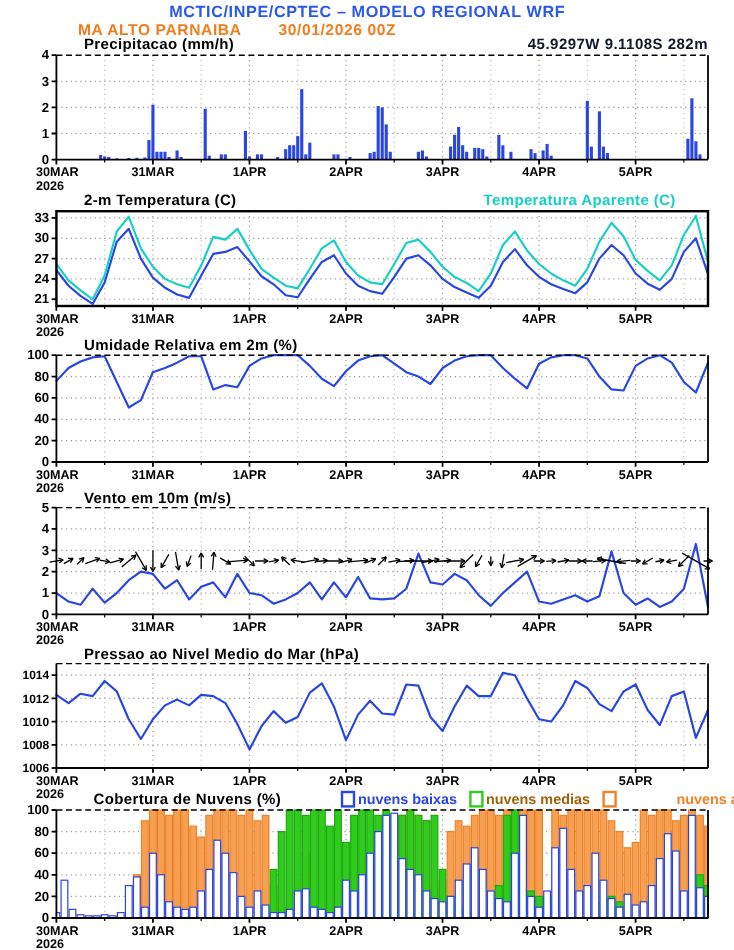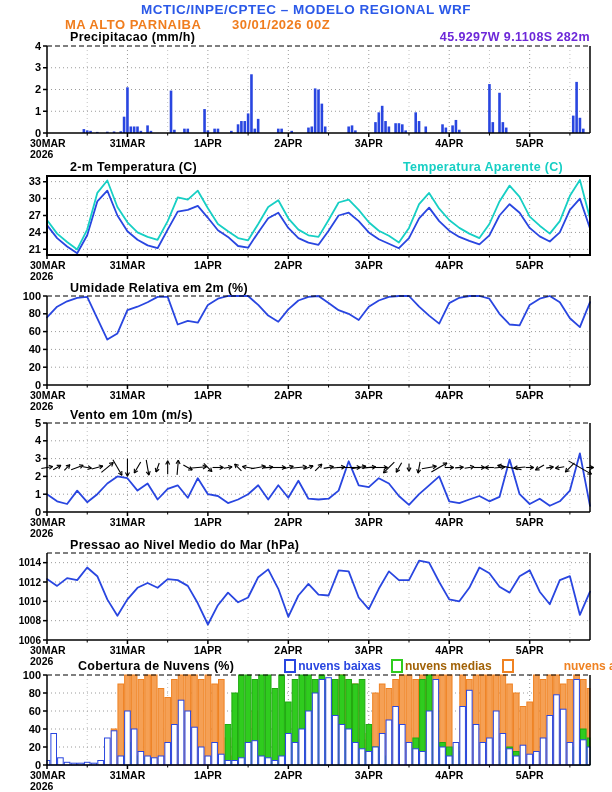--- a/index.html
+++ b/index.html
@@ -4,21 +4,21 @@
 <style>
   html,body{margin:0;padding:0;background:#fff;}
   .page{position:relative;width:612px;height:792px;background:#ffffff;overflow:hidden;
         font-family:"Liberation Sans",sans-serif;border-radius:17px;}
   .hdr-title{position:absolute;top:2px;left:0;width:100%;text-align:center;
              color:#2b59e8;font-weight:bold;font-size:13.5px;letter-spacing:.5px;}
   .hdr-station{position:absolute;top:17px;left:38px;color:#f07d1e;font-weight:bold;
                font-size:13px;letter-spacing:.5px;margin-left:27px;}
   .hdr-dt{position:absolute;top:17px;left:232px;color:#f07d1e;font-weight:bold;
           font-size:13px;letter-spacing:.5px;}
-  .coords{position:absolute;top:30px;right:22px;color:#6d28d9;font-weight:bold;
+  .coords{position:absolute;top:30px;right:22px;color:#0f172a;font-weight:bold;
           font-size:12.5px;letter-spacing:.4px;}
   .ptitle{position:absolute;left:70px;color:#000;font-weight:bold;font-size:12.5px;
           letter-spacing:.3px;white-space:nowrap;}
   .extra-cyan{position:absolute;right:49px;color:#17cfc4;font-weight:bold;
               font-size:12.5px;letter-spacing:.3px;}
   .legend-row{position:absolute;left:78px;top:659px;display:flex;align-items:center;
               gap:4px;font-weight:bold;font-size:12px;white-space:nowrap;justify-content:flex-end;}
   .legend-item{display:flex;align-items:center;margin-left:6px;}
   .sw{display:inline-block;width:8px;height:10px;border:2px solid;background:#fff;margin-right:2px;}
   .c-blue{color:#2946e0;border-color:#2946e0;margin-left:23px;}

